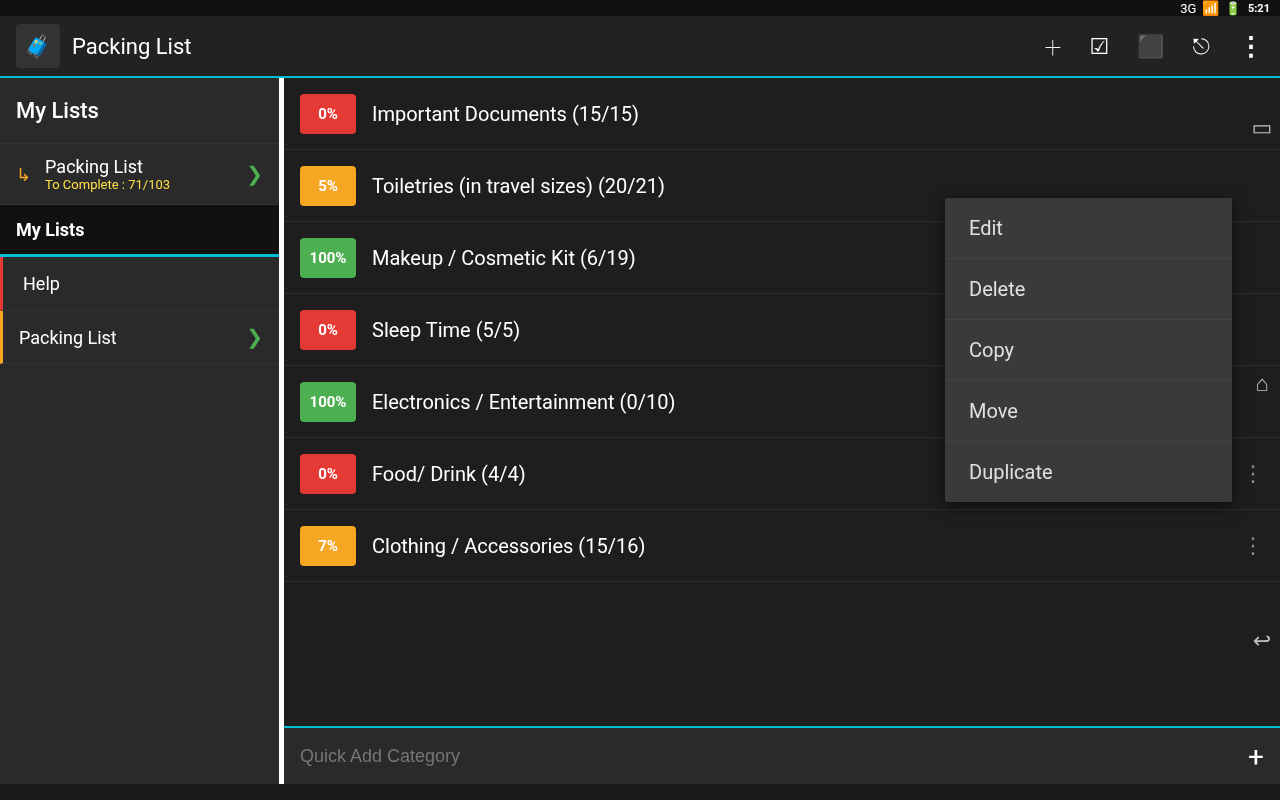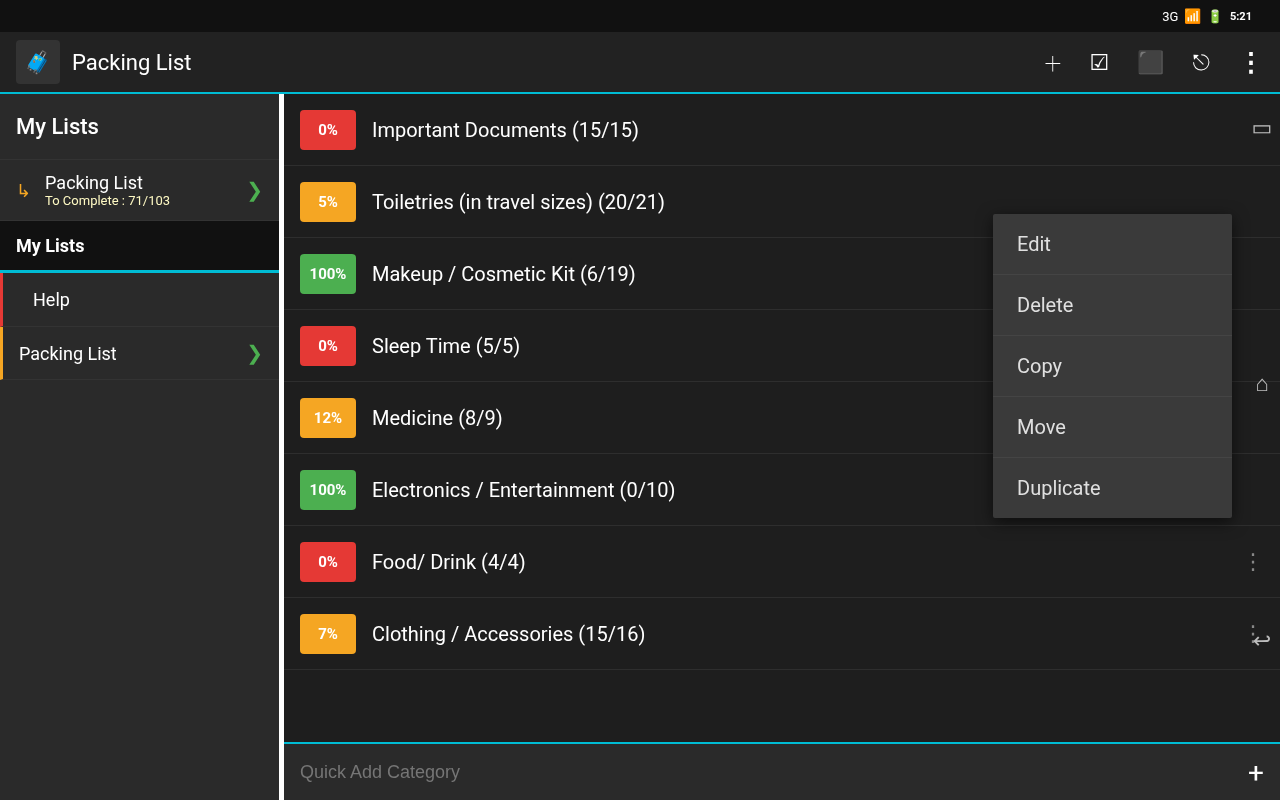--- a/index.html
+++ b/index.html
@@ -7,26 +7,26 @@
       width: 1280px;
       height: 800px;
       background: #1a1a1a;
       font-family: 'Roboto', Arial, sans-serif;
       overflow: hidden;
       position: relative;
     }
 
     
     .status-bar {
-      height: 32px;
+      height: 16px;
       background: #111;
       display: flex;
       align-items: center;
       justify-content: flex-end;
-      padding: 0 28px;
+      padding: 0 10px;
       gap: 6px;
       color: #fff;
       font-size: 13px;
     }
 
     
     .app-bar {
       height: 62px;
       background: #222;
       display: flex;
@@ -95,38 +95,38 @@
       margin-right: 4px;
     }
     .sidebar-packing-info {
       flex: 1;
     }
     .sidebar-packing-title {
       color: #fff;
       font-size: 18px;
     }
     .sidebar-packing-sub {
-      color: #fef9c3;
+      color: #fde047;
       font-size: 13px;
     }
     .sidebar-chevron {
       color: #4caf50;
       font-size: 20px;
     }
     .sidebar-my-lists-btn {
       background: #111;
       color: #fff;
       font-size: 18px;
       font-weight: bold;
       padding: 14px 16px;
       border-bottom: 3px solid #00bcd4;
       cursor: pointer;
     }
     .sidebar-help-item {
-      padding: 16px 30px;
+      padding: 16px 20px;
       display: flex;
       align-items: center;
       gap: 10px;
       border-left: 3px solid #e53935;
       border-bottom: 1px solid #333;
       cursor: pointer;
     }
     .sidebar-help-text {
       color: #fff;
       font-size: 18px;
@@ -193,21 +193,21 @@
       color: #888;
       font-size: 22px;
       cursor: pointer;
     }
 
     
     .context-menu {
       position: absolute;
       top: 120px;
       right: 48px;
-      width: 239px;
+      width: 287px;
       background: #3a3a3a;
       border-radius: 2px;
       box-shadow: 0 4px 16px rgba(0,0,0,0.6);
       z-index: 100;
     }
     .context-menu-item {
       padding: 18px 24px;
       color: #e0e0e0;
       font-size: 20px;
       cursor: pointer;
@@ -327,25 +327,20 @@
     <div class="badge badge-green">100%</div>
     <span class="category-name">Makeup / Cosmetic Kit (6/19)</span>
 
   </div>
         <div class="category-row">
     <div class="badge badge-red">0%</div>
     <span class="category-name">Sleep Time (5/5)</span>
 
   </div>
         <div class="category-row">
-    <div class="badge badge-orange">12%</div>
-    <span class="category-name">Medicine (8/9)</span>
-
-  </div>
-        <div class="category-row">
     <div class="badge badge-green">100%</div>
     <span class="category-name">Electronics / Entertainment (0/10)</span>
 
   </div>
         <div class="category-row">
     <div class="badge badge-red">0%</div>
     <span class="category-name">Food/ Drink (4/4)</span>
     <span class="row-more-icon">⋮</span>
   </div>
         <div class="category-row">

